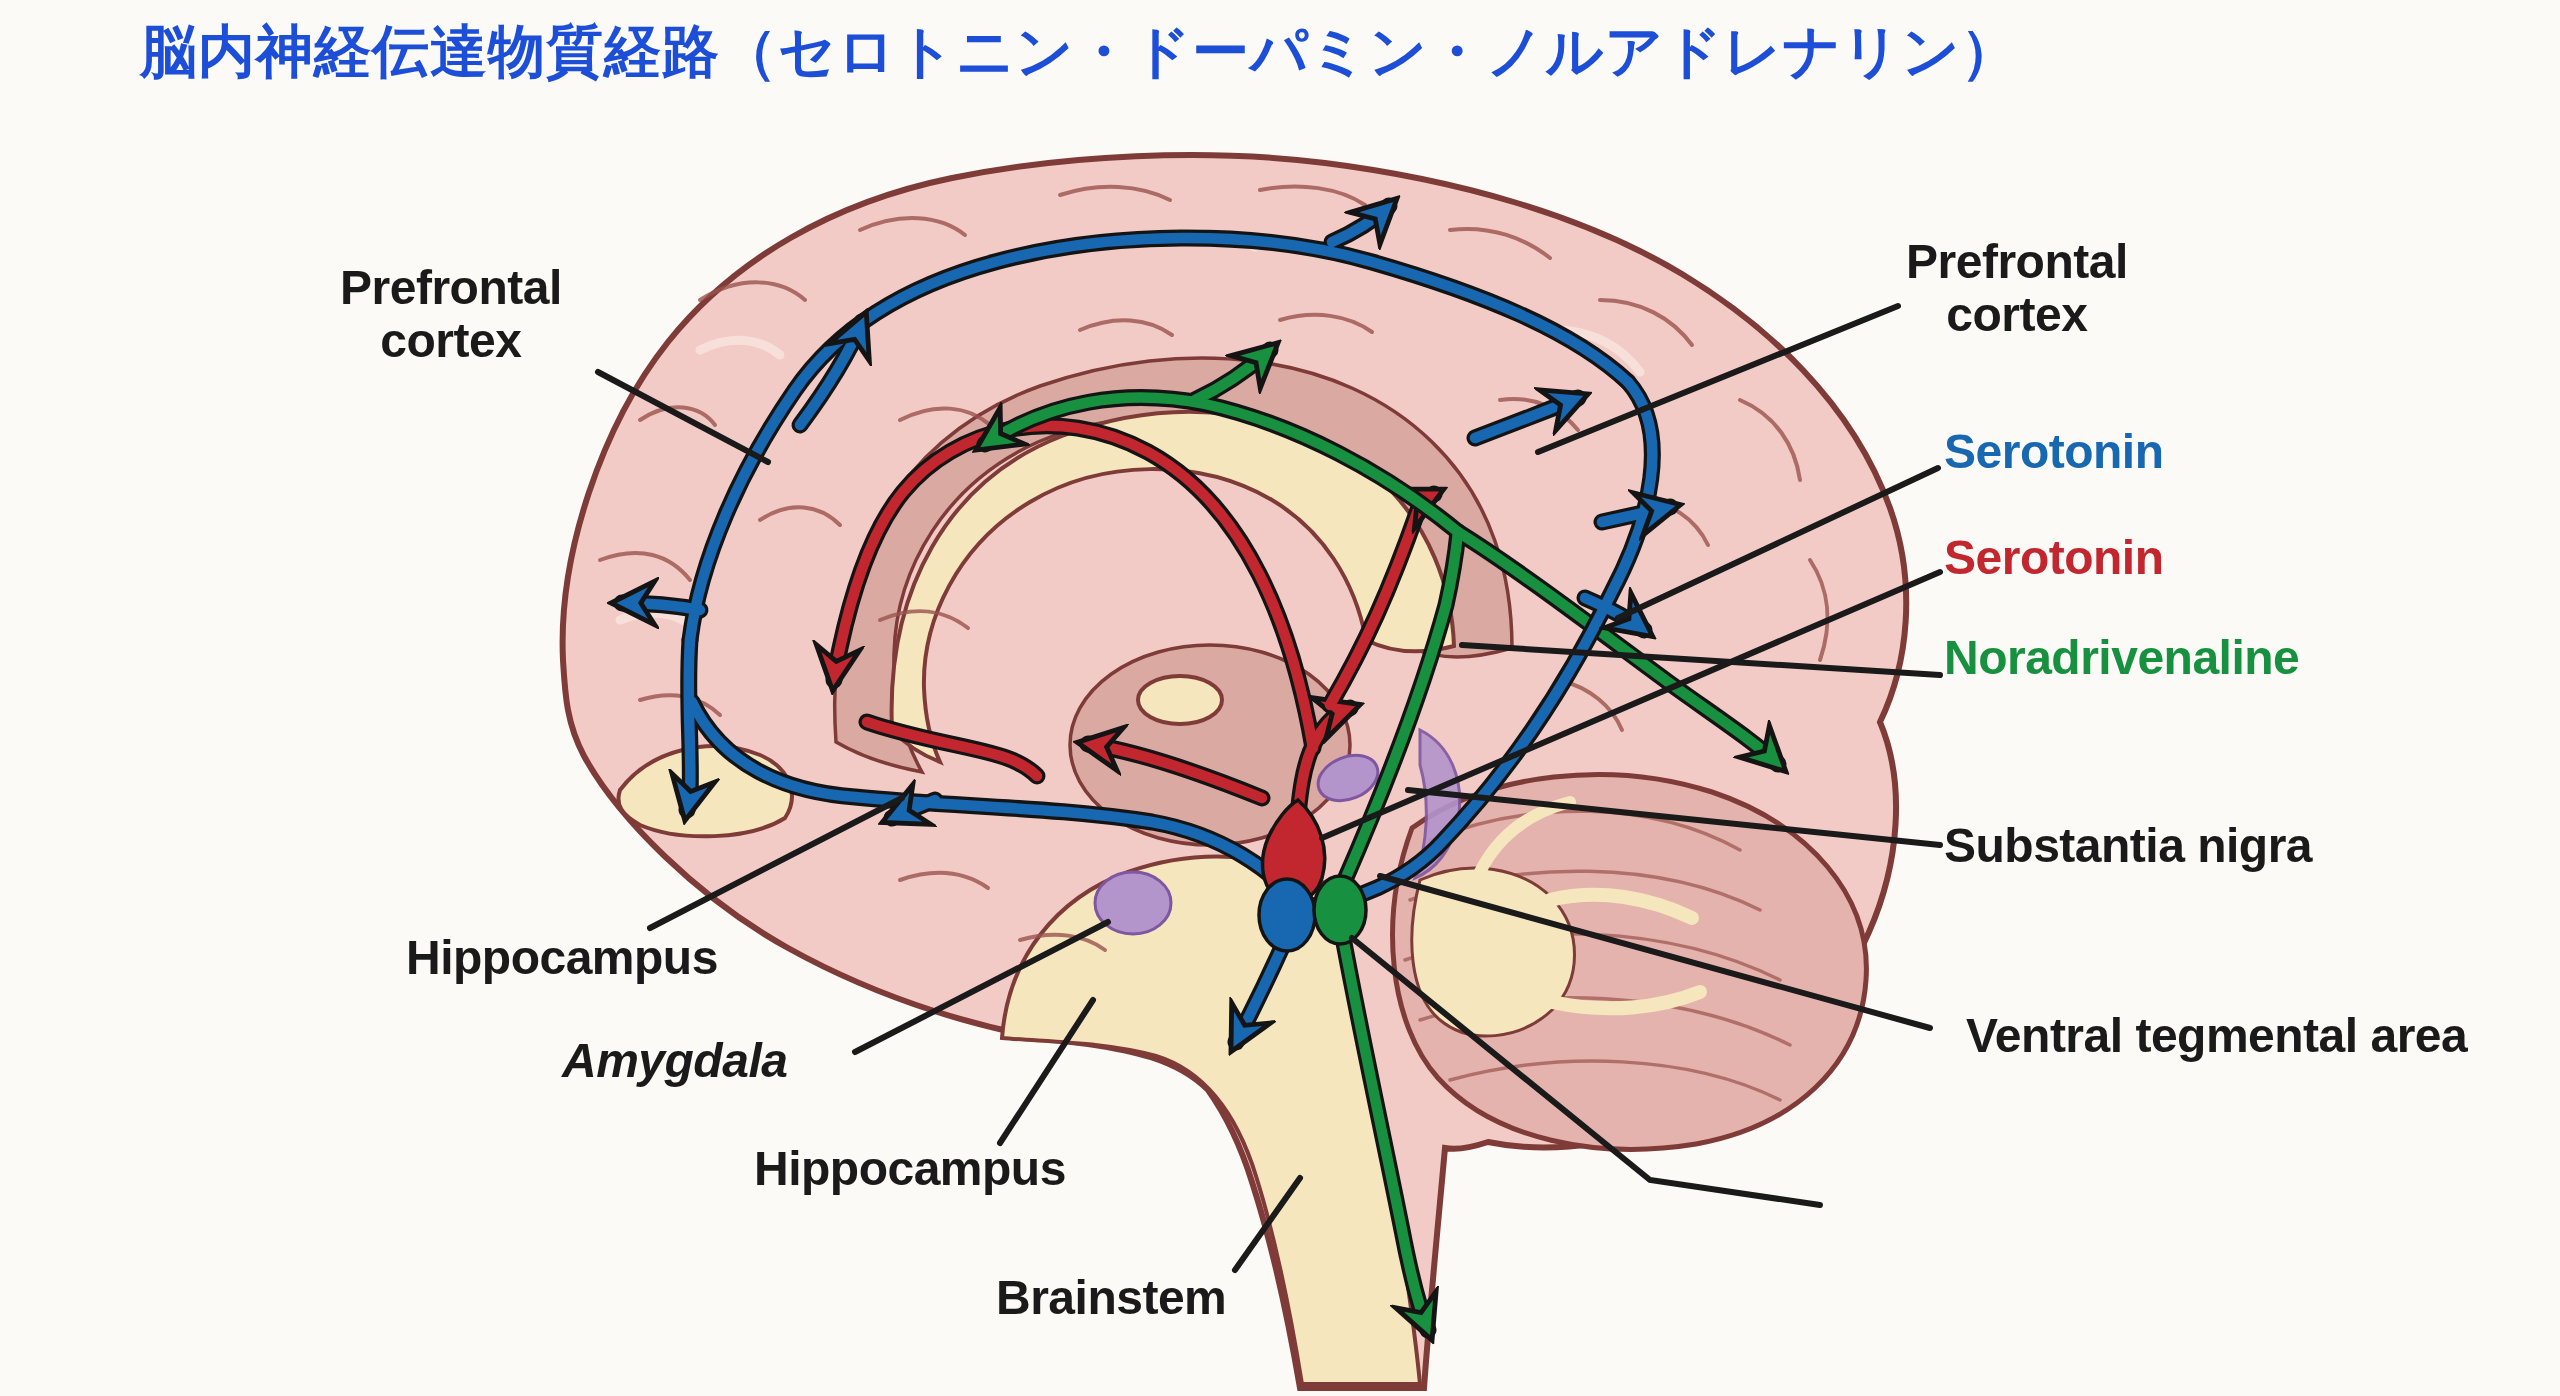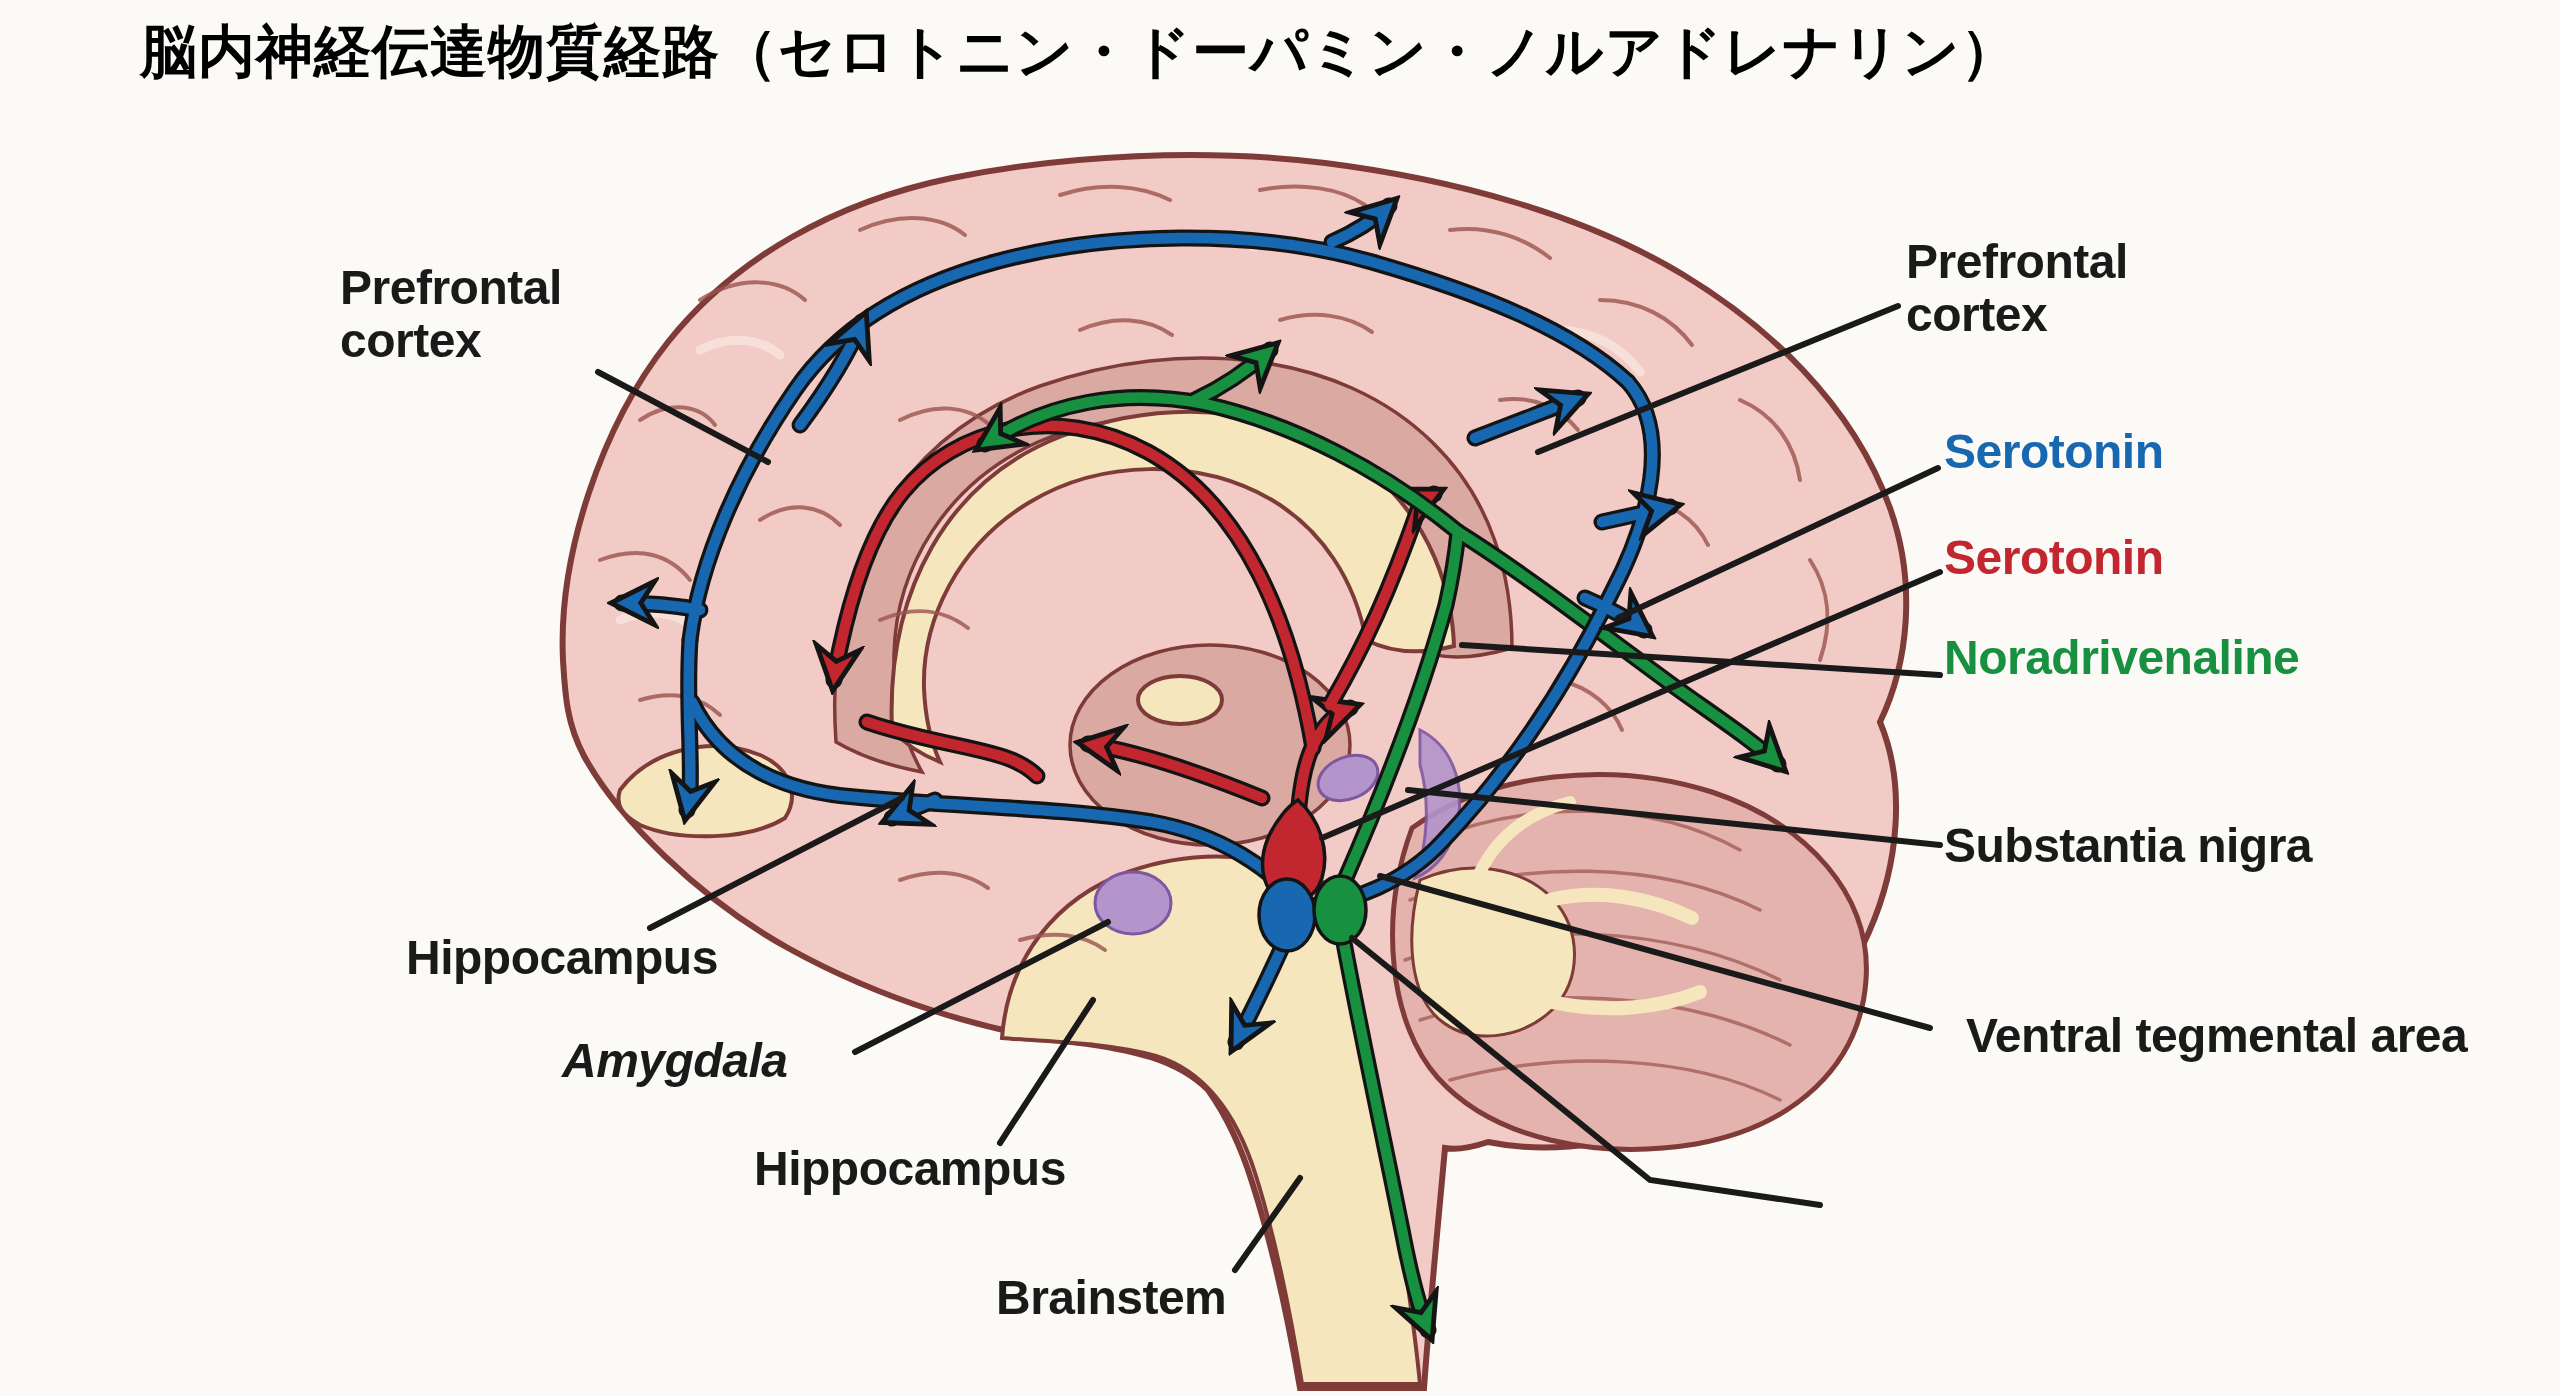--- a/index.html
+++ b/index.html
@@ -1,21 +1,21 @@
 <!DOCTYPE html>
 <html style="--c-serotonin: #1767B1; --c-dopamine: #C2272F; --c-noradrenaline: #17913F; --c-nucleus-purple: #B394CB; --c-brain-fill: #F2CBC6; --c-cerebellum-fill: #E5B3AD; --c-cream: #F5E6BE; --c-mauve: #D9A9A2; --c-gyri: #9B524D; --c-outline: #7E3B38; --c-background: #FBFAF6; --c-text: #1a1a1a;"><head>
 <meta charset="utf-8">
 <style>
   html,body{margin:0;padding:0;background:#e8e8e8;}
   #stage{position:relative;width:2560px;height:1396px;background:#FBFAF6;overflow:hidden;
          font-family:"Liberation Sans","DejaVu Sans",sans-serif;}
   #brain-svg{position:absolute;left:0;top:0;}
   .label{position:absolute;font-weight:700;font-size:48px;line-height:1.1;color:#1a1a1a;
-         white-space:pre-line;letter-spacing:-0.5px;}
-  .title{position:absolute;left:140px;top:14px;font-weight:800;font-size:57px;color:#000000;
+         white-space:pre-line;letter-spacing:-0.5px;text-align:center;}
+  .title{position:absolute;left:140px;top:14px;font-weight:800;font-size:57px;color:#1d4ed8;
          letter-spacing:1px;white-space:nowrap;text-align:right;}
   .serotonin-label{color:var(--c-serotonin,#1767B1);}
   .dopamine-label{color:var(--c-dopamine,#C2272F);}
   .noradrenaline-label{color:var(--c-noradrenaline,#17913F);}
   
   .brain-fill{fill:var(--c-brain-fill,#F2CBC6);stroke:var(--c-outline,#7E3B38);stroke-width:6;}
   .cerebellum-fill{fill:var(--c-cerebellum-fill,#E5B3AD);stroke:var(--c-outline,#7E3B38);stroke-width:5;}
   .cream{fill:var(--c-cream,#F5E6BE);stroke:var(--c-outline,#7E3B38);stroke-width:4;}
   .mauve{fill:var(--c-mauve,#D9A9A2);stroke:var(--c-outline,#7E3B38);stroke-width:3.5;}
   .purple{fill:var(--c-nucleus-purple,#B394CB);stroke:#7E57A0;stroke-width:3;}

